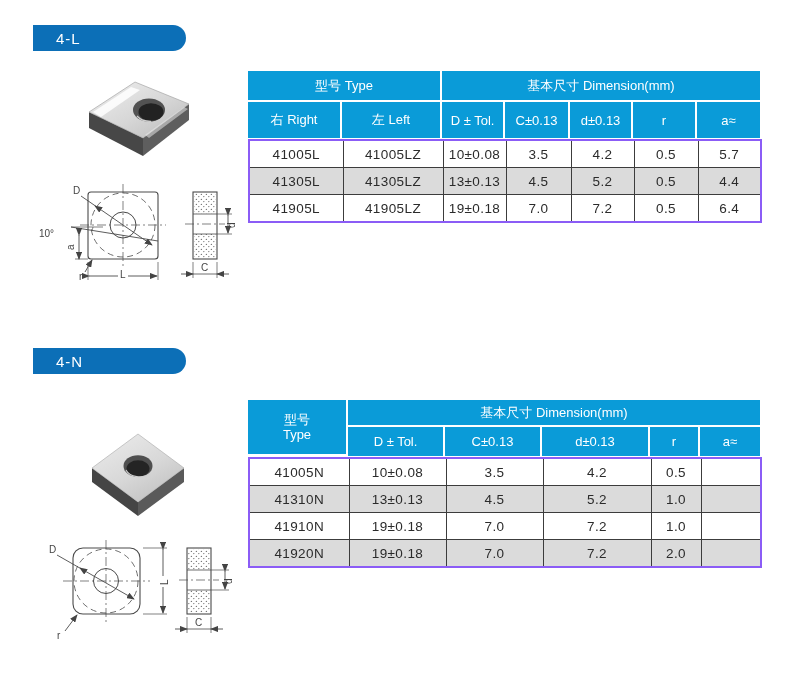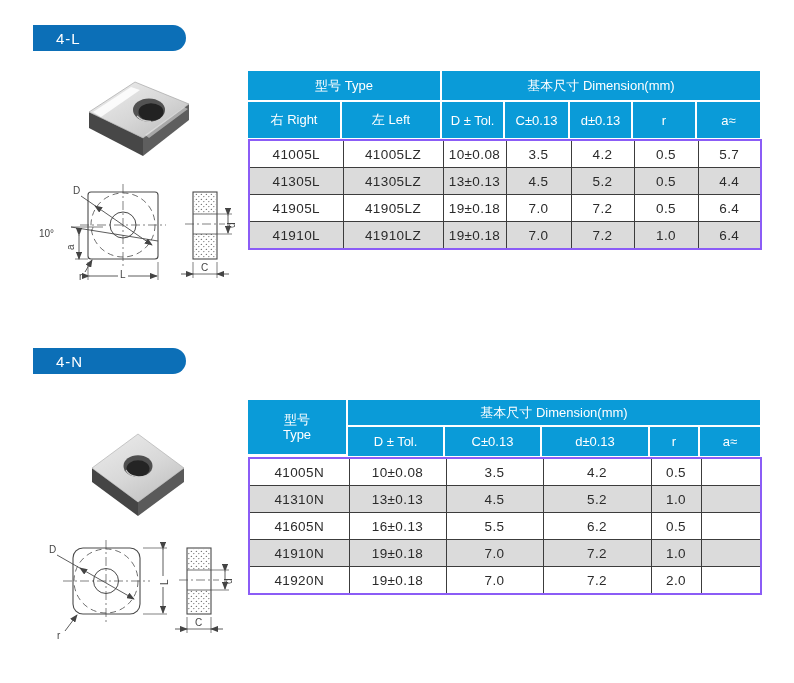--- a/index.html
+++ b/index.html
@@ -179,29 +179,20 @@
           </tr>
           <tr>
             <td>41905L</td>
             <td>41905LZ</td>
             <td>19±0.18</td>
             <td>7.0</td>
             <td>7.2</td>
             <td>0.5</td>
             <td>6.4</td>
           </tr>
-          <tr>
-            <td>41910L</td>
-            <td>41910LZ</td>
-            <td>19±0.18</td>
-            <td>7.0</td>
-            <td>7.2</td>
-            <td>1.0</td>
-            <td>6.4</td>
-          </tr>
         </tbody>
     </table>
   </div>
 
   <div class="banner banner-n">
     <span>4-N</span>
   </div>
 
   <svg class="insert3d-n" width="100" height="92" viewBox="0 0 100 92">
     <defs>
@@ -314,28 +305,20 @@
           </tr>
           <tr>
             <td>41310N</td>
             <td>13±0.13</td>
             <td>4.5</td>
             <td>5.2</td>
             <td>1.0</td>
             <td></td>
           </tr>
           <tr>
-            <td>41605N</td>
-            <td>16±0.13</td>
-            <td>5.5</td>
-            <td>6.2</td>
-            <td>0.5</td>
-            <td></td>
-          </tr>
-          <tr>
             <td>41910N</td>
             <td>19±0.18</td>
             <td>7.0</td>
             <td>7.2</td>
             <td>1.0</td>
             <td></td>
           </tr>
           <tr>
             <td>41920N</td>
             <td>19±0.18</td>

